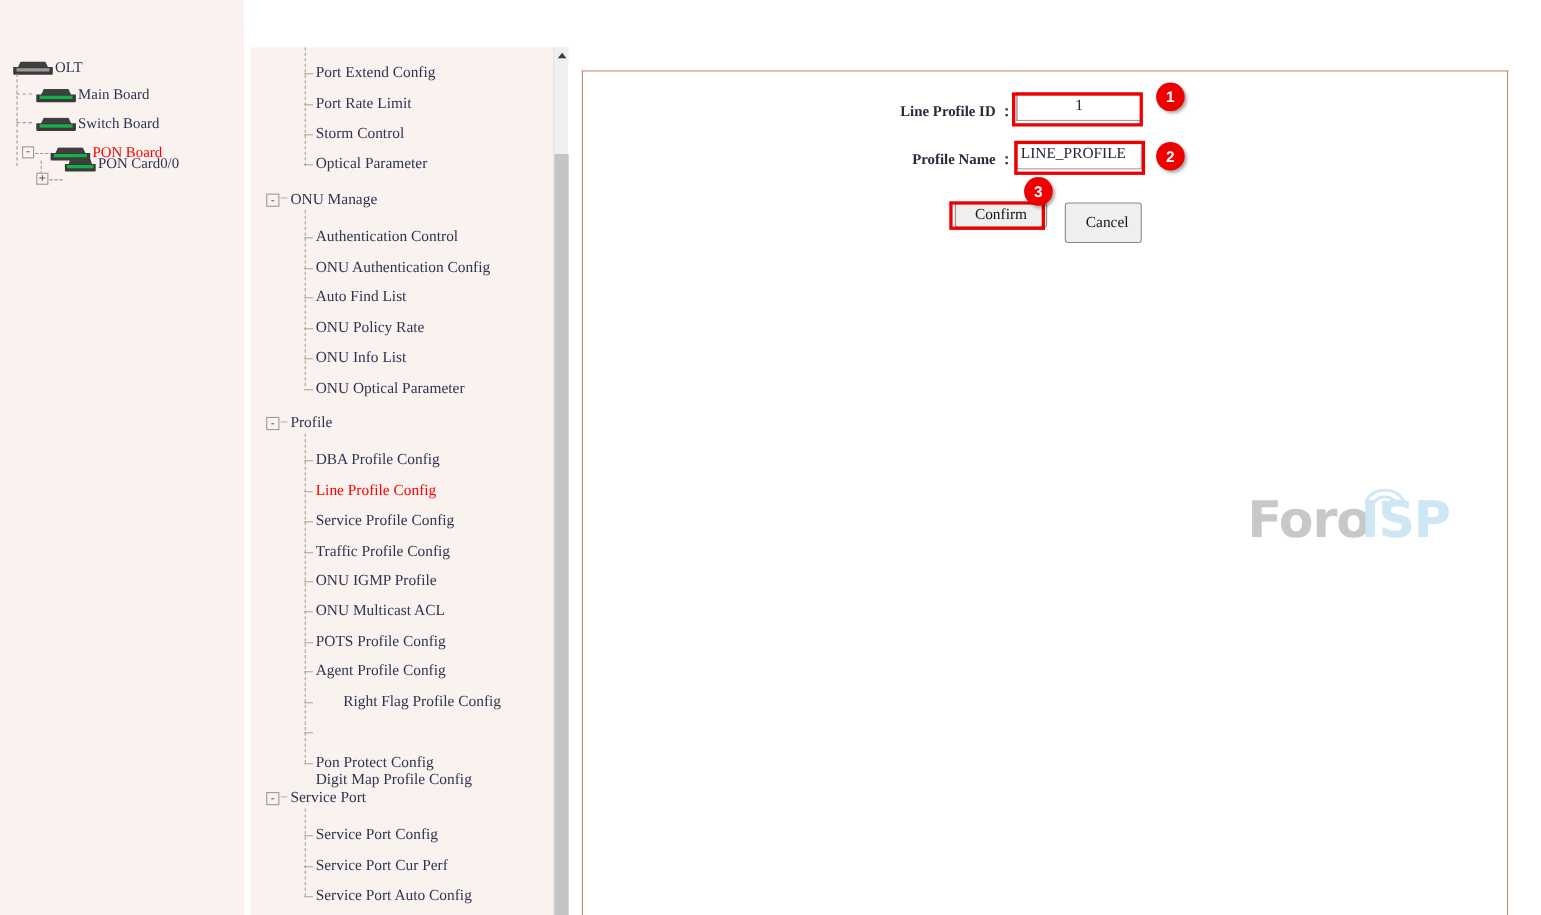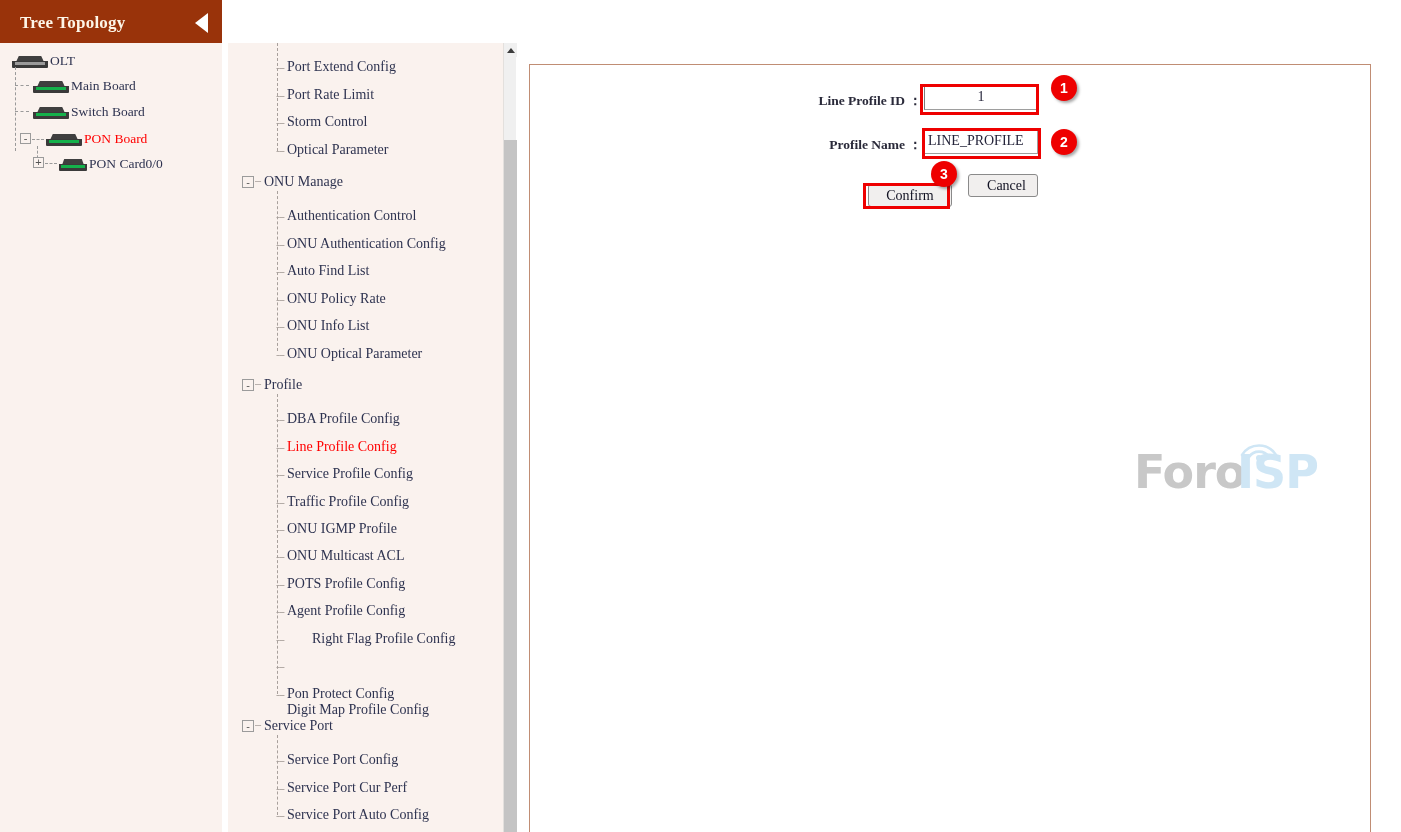--- a/index.html
+++ b/index.html
@@ -329,24 +329,20 @@
     width: 42px; height: 26px;
   }
 </style>
 </head>
 <body>
 
 <div id="root">
 
   <div id="tree-panel">
 
-    <div id="tree-header">
-      <div id="tree-header-title">Tree Topology</div>
-      <div id="tree-collapse"></div>
-    </div>
 
     <div id="tree-body">
 
       <div class="tnode" style="left:12px; top:9px;">
         <span class="dev-icon">
           <span class="top"></span><span class="base"></span><span class="led" style="background:#9a9a9a;"></span>
         </span><span>OLT</span>
       </div>
 
       <div class="tdash-v" style="left:15px; top:24px; height:84px;"></div>
@@ -370,21 +366,21 @@
       <div class="tnode red" style="left:46px; top:87px;">
         <span class="dev-icon">
           <span class="top"></span><span class="base"></span><span class="led"></span>
         </span><span>PON Board</span>
       </div>
 
       <div class="tdash-v" style="left:37px; top:103px; height:17px;"></div>
 
       <div class="tbox" style="left:33px; top:114px;">+</div>
       <div class="tdash-h" style="left:45px; top:120px; width:12px;"></div>
-      <div class="tnode" style="left:59px; top:112px;">
+      <div class="tnode" style="left:59px; top:97px;">
         <span class="dev-icon small">
           <span class="top"></span><span class="base"></span><span class="led"></span>
         </span><span>PON Card0/0</span>
       </div>
 
     </div>
   </div>
 
 
   <div id="nav-col">
@@ -499,21 +495,21 @@
       </svg>
     </div>
 
     <div class="form-label" style="left:250px; top:27px; width:142px;">Line Profile ID ：</div>
     <input class="txtinput" type="text" style="left: 394px; top: 19px; width: 114px; height: 26px; text-align: center;" value="1">
 
     <div class="form-label" style="left:250px; top:71px; width:142px;">Profile Name ：</div>
     <input class="txtinput" type="text" style="left: 394px; top: 63px; width: 114px; height: 26px; text-align: left;" value="LINE_PROFILE">
 
     <button class="btn" style="left:338px; top:119px; width:84px; height:23px;">Confirm</button>
-    <button class="btn" style="left:438px; top:109px; width:70px; height:23px;padding-left:13px;">Cancel</button>
+    <button class="btn" style="left:438px; top:119px; width:70px; height:37px;padding-left:13px;">Cancel</button>
   </div>
 
   <div class="hl-rect" style="left:920px; top:84px; width:119px; height:31px;"></div>
   <div class="badge" style="left:1051px; top:75px;">1</div>
 
   <div class="hl-rect" style="left:922px; top:128px; width:119px; height:31px;"></div>
   <div class="badge" style="left:1051px; top:129px;">2</div>
 
   <div class="hl-rect" style="left:863px; top:183px; width:87px; height:26px;"></div>
   <div class="badge" style="left:931px; top:161px;">3</div>

